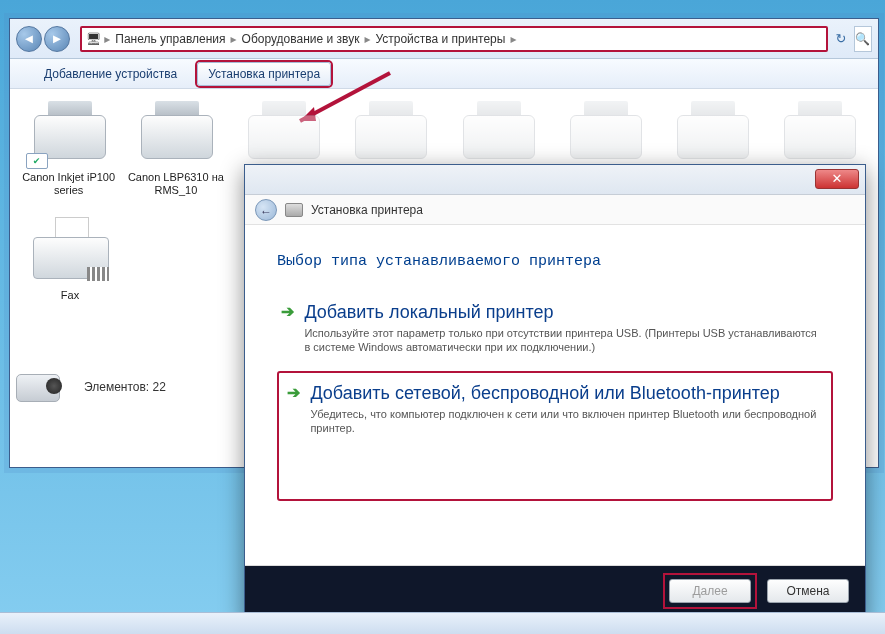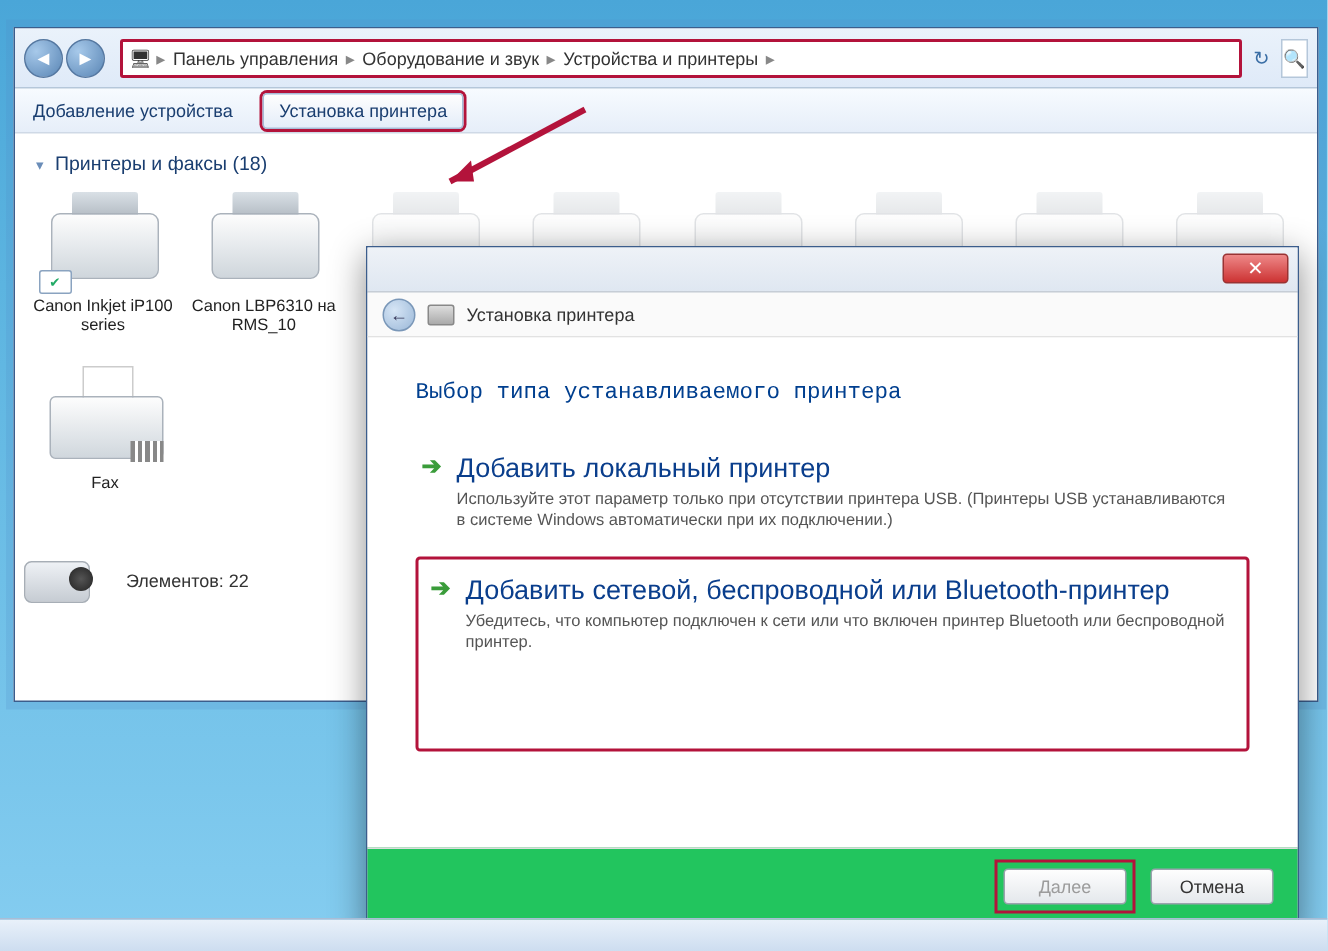--- a/index.html
+++ b/index.html
@@ -9,21 +9,21 @@
   .explorer-window { position: absolute; left: 9px; top: 18px; width: 870px; height: 450px; background: #fff; border: 1px solid #3b5d8c; box-shadow: 0 0 0 5px rgba(80,140,200,0.2); }
   .explorer-titlebar { height: 40px; background: linear-gradient(180deg,#eaf2fb 0%,#dfeaf8 100%); border-bottom:1px solid #b5c7da; display:flex; align-items:center; padding:0 6px; gap:4px; position:relative;}
   .navbtns { display:flex; gap:2px; margin-right:6px;}
   .navbtn { width:26px; height:26px; border-radius:50%; background: radial-gradient(circle at 30% 30%, #a7c9ea, #5a86b5); border:1px solid #5477a0; display:flex; align-items:center; justify-content:center; color:#fff; font-size:13px;}
   .breadcrumb-wrap { flex:1; height:26px; background:#fff; border:2px solid #b3133b; border-radius:2px; display:flex; align-items:center; gap:3px; padding:0 4px; font-size:12px; color:#333;}
   .breadcrumb-wrap .sep { color:#888; }
   .bc-link { cursor:pointer; padding:0 2px; }
   .search-box { width:18px; height:26px; background:#fff; border:1px solid #b5c7da; display:flex; align-items:center; justify-content:center; color:#7a93ae; font-size:12px;}
   .refresh-ic { width:18px; height:26px; display:flex; align-items:center; justify-content:center; color:#3a6ea5; font-size:13px;}
 
-  .toolbar { height:30px; background:linear-gradient(180deg,#f7fbff,#e6eef9); border-bottom:1px solid #cfd9e6; display:flex; align-items:center; padding:0 2px; gap:10px; font-size:12px; color:#1a3e70;}
+  .toolbar { height:30px; background:linear-gradient(180deg,#f7fbff,#e6eef9); border-bottom:1px solid #cfd9e6; display:flex; align-items:center; padding:0 24px; gap:10px; font-size:12px; color:#1a3e70;}
   .tb-item { padding:4px 10px; cursor:pointer;}
   .tb-item.active { background:linear-gradient(180deg,#fefefe,#e4edf9); border:1px solid #a7bcd7; border-radius:3px; box-shadow: 0 0 0 2px #b3133b;}
 
   .content { position:relative; padding:8px 10px; }
   .section-hdr { font-size:13px; color:#1a3e70; padding:4px 0 8px 4px;}
   .section-hdr .tri { color:#6a8db8; margin-right:4px; font-size:10px;}
 
   .device-grid { display:flex; gap:10px; }
   .device { width:100px; text-align:center; font-size:11px; color:#222;}
   .dev-icon { width:90px; height:70px; margin:0 auto 4px; position:relative; }
@@ -54,21 +54,21 @@
   .wiz-header { height:30px; display:flex; align-items:center; gap:8px; padding:0 10px; font-size:12px; color:#333; border-bottom:1px solid #e2e2e2; background:#fafafa;}
   .wiz-back { width:22px; height:22px; border-radius:50%; background:radial-gradient(circle at 35% 35%,#d6e5f5,#9bb8d8); border:1px solid #7a97b8; color:#335; font-size:12px; display:flex; align-items:center; justify-content:center;}
   .wiz-printer-ic { width:18px; height:14px; background:linear-gradient(180deg,#ddd,#aaa); border:1px solid #888; border-radius:2px;}
   .wiz-body { padding:28px 32px 10px; background:#fff; height:340px;}
   .wiz-title { color:#003f8f; font-size:15px; margin-bottom:26px;font-family:Liberation Mono, monospace;}
   .option { display:flex; gap:10px; padding:6px 4px 16px; border-radius:3px;}
   .option.highlighted { border:2px solid #b3133b; padding:10px 8px 24px; min-height:130px;}
   .opt-arrow { color:#3a9c3a; font-size:16px; font-weight:bold; line-height:1; margin-top:2px;}
   .opt-text .opt-title { color:#0a3e8c; font-size:18px; margin-bottom:3px;}
   .opt-text .opt-desc { color:#555; font-size:11px; line-height:1.3; max-width:520px;}
-  .wiz-footer { height:50px; background:#22c55e; border-top:1px solid #dcdcdc; display:flex; justify-content:flex-end; align-items:center; gap:10px; padding:0 16px;}
+  .wiz-footer { height:50px; background:#0f172a; border-top:1px solid #dcdcdc; display:flex; justify-content:flex-end; align-items:center; gap:10px; padding:0 16px;}
   .wiz-btn { min-width:82px; height:24px; border:1px solid #9aa3ad; background:linear-gradient(180deg,#fefefe,#e4e8ec); font-size:12px; color:#333; border-radius:3px; cursor:pointer;}
   .wiz-btn.disabled { color:#9c9c9c;}
   .wiz-next-wrap { border:2px solid #b3133b; padding:4px;}
 
   
   .taskbar { position:absolute; left:0; bottom:0; width:885px; height:22px; background:linear-gradient(180deg,#e9f1fa,#cdddf0); border-top:1px solid #a9bdd6;}
 </style>
 </head>
 <body>
 
@@ -96,24 +96,20 @@
     <div class="tb-item">Добавление устройства</div>
     <div class="tb-item active">Установка принтера</div>
   </div>
 
   <svg class="red-arrow" viewBox="0 0 120 66">
     <path d="M110 4 L20 52" stroke="#b3133b" stroke-width="4" fill="none"></path>
     <path d="M20 52 L34 38 L36 52 Z" fill="#b3133b"></path>
   </svg>
 
   <div class="content">
-    <div class="section-hdr">
-      <span class="tri">▾</span>
-      <span>Принтеры и факсы (18)</span>
-    </div>
 
     <div class="device-grid">
       <div class="device">
         <div class="dev-icon">
           <div class="printer-top"></div>
             <div class="printer-body"></div>
           <div class="badge">✔</div>
         </div>
         <div class="device-label">Canon Inkjet iP100 series</div>
       </div>

